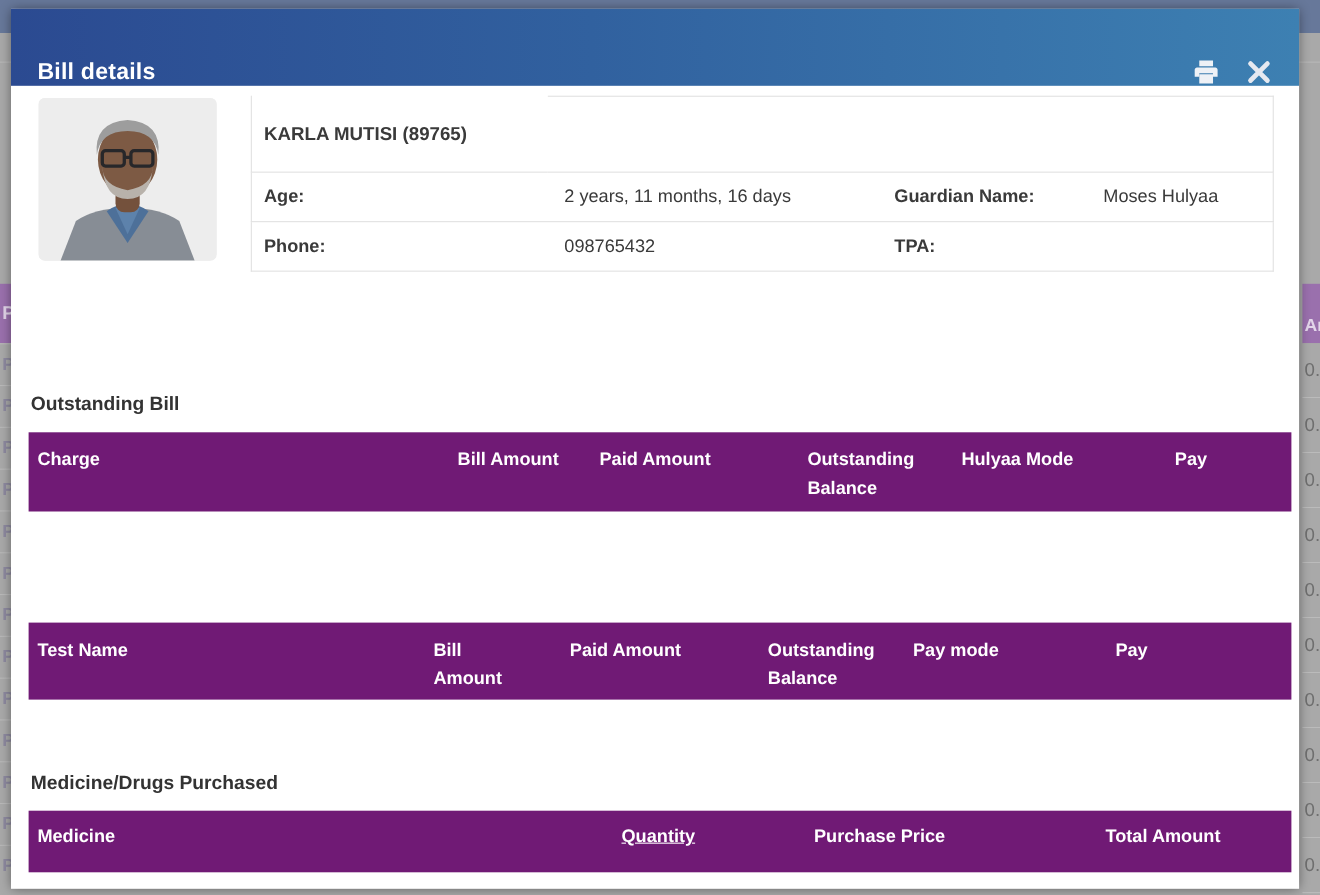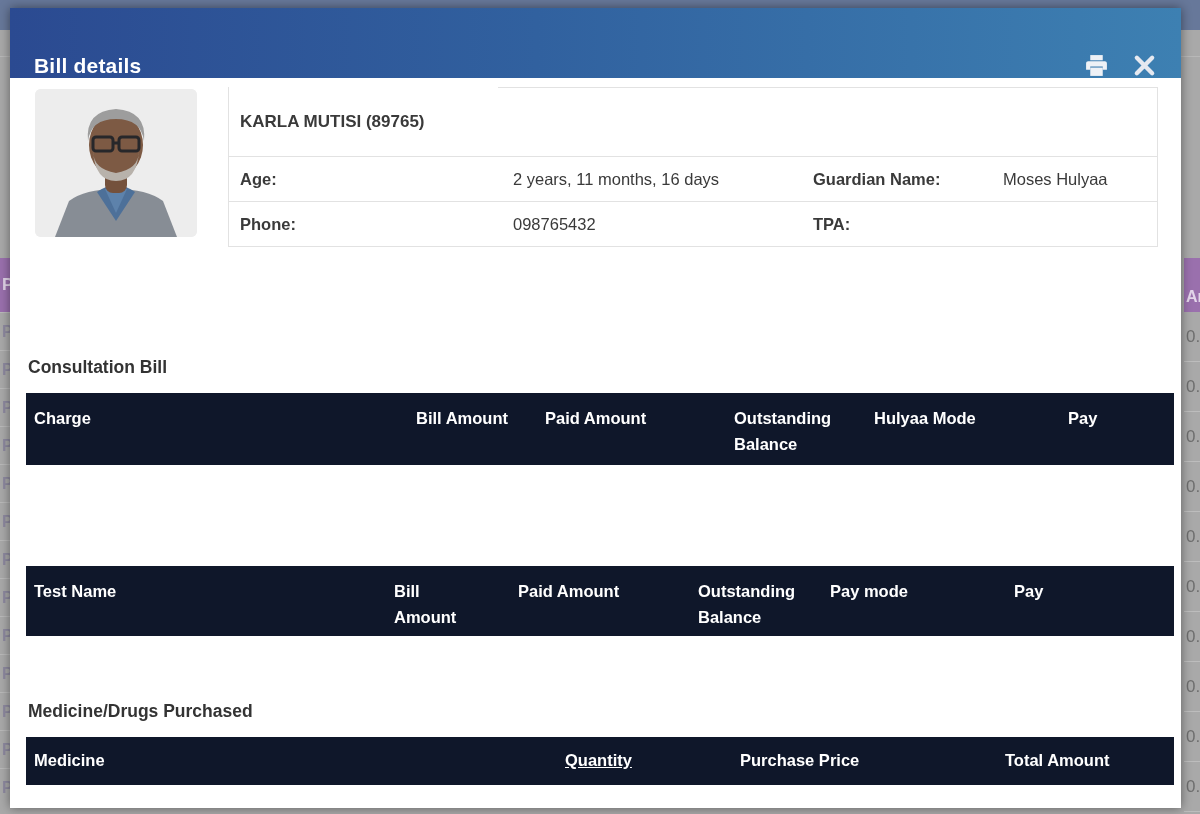--- a/index.html
+++ b/index.html
@@ -41,26 +41,26 @@
   .info-name-b { flex:1; border-top:1px solid #e2e2e2; border-bottom:1px solid #e2e2e2; border-right:1px solid #e2e2e2; }
   .info-row { display:flex; height:45px; border-left:1px solid #e2e2e2; border-right:1px solid #e2e2e2;
     border-bottom:1px solid #e2e2e2; align-items:center; }
   .cell-l1 { width:284px; padding-left:11px; font-weight:bold; }
   .cell-v1 { width:300px; }
   .cell-l2 { width:190px; font-weight:bold; }
   .cell-v2 { flex:1; }
 
   
   .section-heading { position:absolute; left:18px; font-size:17.5px; font-weight:bold; color:#333333; }
-  .ptable { position:absolute; left:16px; width:1148px; background:#0f172a; color:#ffffff;
+  .ptable { position:absolute; left:16px; width:1148px; background:#701a75; color:#ffffff;
     display:flex; font-weight:bold; font-size:16.5px;justify-content:space-between; }
   .ptable .th { padding:13px 10px 0 8px; line-height:1.55; }
   .t1 { top:385px; height:72px; }
   .t2 { top:558px; height:70px; }
-  .t3 { top:729px; height:48px; }
+  .t3 { top:729px; height:56px; }
   .t3 .th { padding-top:11px; }
 
   .t1 .c1{width:382px;} .t1 .c2{width:129px;} .t1 .c3{width:189px;}
   .t1 .c4{width:140px;} .t1 .c5{width:194px;} .t1 .c6{flex:1;}
   .t2 .c1{width:360px;} .t2 .c2{width:124px; padding-right:40px;} .t2 .c3{width:180px;}
   .t2 .c4{width:132px;} .t2 .c5{width:184px;} .t2 .c6{flex:1;}
   .t3 .c1{width:531px;} .t3 .c2{width:175px;text-decoration:underline;} .t3 .c3{width:265px;} .t3 .c4{flex:1;}
 </style>
 </head>
 <body>
@@ -161,21 +161,21 @@
         <div class="cell-v2">Moses Hulyaa</div>
       </div>
       <div class="info-row">
         <div class="cell-l1">Phone:</div>
         <div class="cell-v1">098765432</div>
         <div class="cell-l2">TPA:</div>
         <div class="cell-v2"></div>
       </div>
     </div>
 
-    <div class="section-heading" style="top:349px;">Consultation Bill</div>
+    <div class="section-heading" style="top:349px;">Outstanding Bill</div>
     <div class="ptable t1">
       <div class="th c1">Charge</div>
       <div class="th c2">Bill Amount</div>
       <div class="th c3">Paid Amount</div>
       <div class="th c4">Outstanding Balance</div>
       <div class="th c5">Hulyaa Mode</div>
       <div class="th c6">Pay</div>
     </div>
 
     <div class="section-heading" style="top:540px;margin-top:18px;">Lab Test bill</div>

